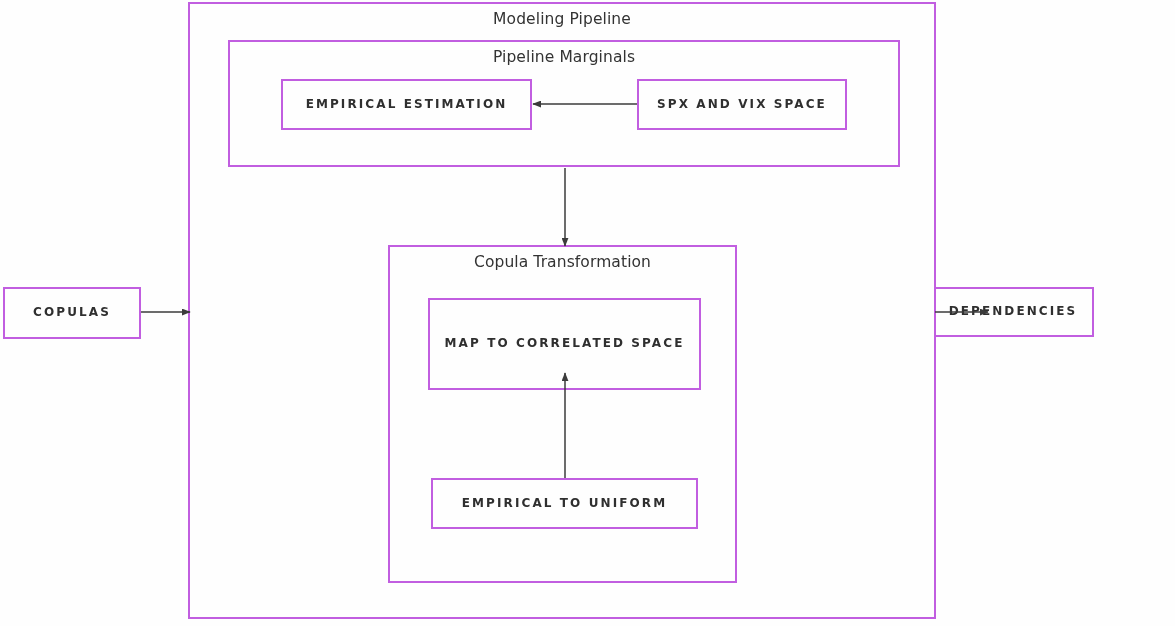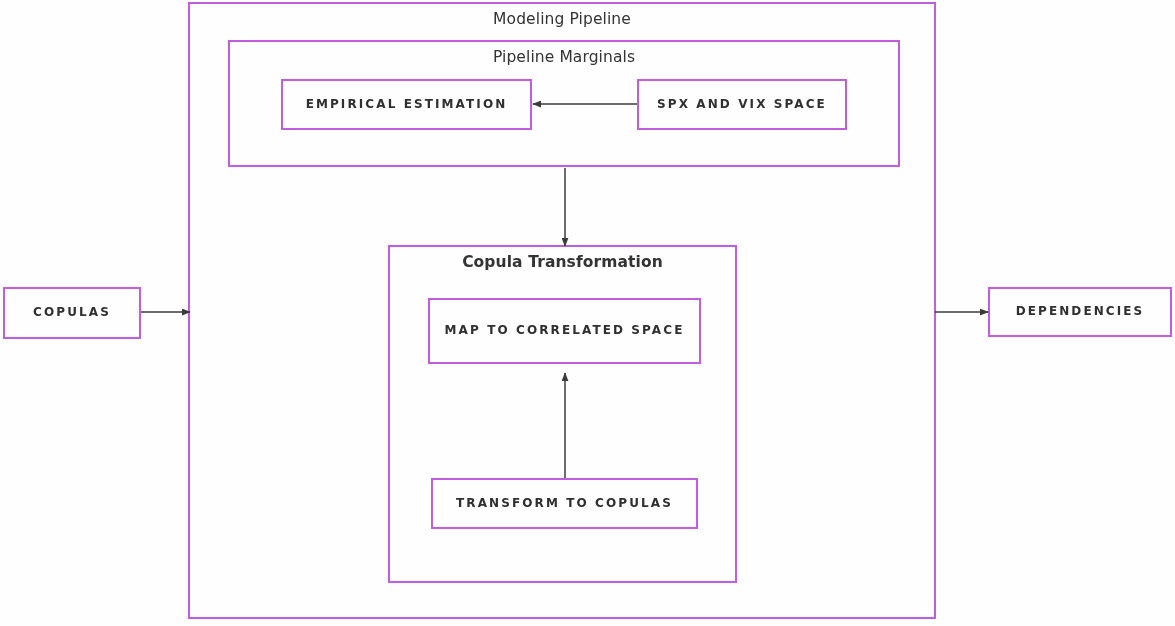--- a/index.html
+++ b/index.html
@@ -71,50 +71,50 @@
 </style>
 </head>
 <body>
 
 <div id="stage">
 
   <div class="node" style="left:3px; top:287px; width:138px; height:52px;">
     <span class="node-label">COPULAS</span>
   </div>
 
-  <div class="node" style="left:988px; top:287px; width:184px; height:50px;">
+  <div class="node" style="left:932px; top:287px; width:162px; height:50px;">
     <span class="node-label">DEPENDENCIES</span>
   </div>
 
   <div class="cluster" style="left:188px; top:2px; width:748px; height:617px;">
     <div class="cluster-title" style="top:6px;">Modeling Pipeline</div>
   </div>
 
   <div class="cluster" style="left:228px; top:40px; width:672px; height:127px;">
     <div class="cluster-title" style="top:6px;">Pipeline Marginals</div>
   </div>
 
   <div class="node" style="left:281px; top:79px; width:251px; height:51px;">
     <span class="node-label">EMPIRICAL ESTIMATION</span>
   </div>
 
   <div class="node" style="left:637px; top:79px; width:210px; height:51px;">
     <span class="node-label">SPX AND VIX SPACE</span>
   </div>
 
   <div class="cluster" style="left:388px; top:245px; width:349px; height:338px;">
-    <div class="cluster-title" style="top:6px;font-weight:bold;">Copula Transformation</div>
+    <div class="cluster-title" style="top:6px;">Copula Transformation</div>
   </div>
 
-  <div class="node" style="left:428px; top:298px; width:273px; height:66px;">
+  <div class="node" style="left:428px; top:298px; width:273px; height:92px;">
     <span class="node-label">MAP TO CORRELATED SPACE</span>
   </div>
 
   <div class="node" style="left:431px; top:478px; width:267px; height:51px;">
-    <span class="node-label">TRANSFORM TO COPULAS</span>
+    <span class="node-label">EMPIRICAL TO UNIFORM</span>
   </div>
 
   <svg class="edge-layer" viewBox="0 0 1175 626" width="1175" height="626">
     <defs>
       <marker id="arrowhead" markerWidth="9" markerHeight="7" refX="8.2" refY="3.5" orient="auto" markerUnits="userSpaceOnUse">
         <polygon points="0 0, 9 3.5, 0 7" fill="#3b3b3b"></polygon>
       </marker>
     </defs>
 
     <line x1="141" y1="312" x2="190" y2="312" stroke="#3b3b3b" stroke-width="1.5" marker-end="url(#arrowhead)"></line>

